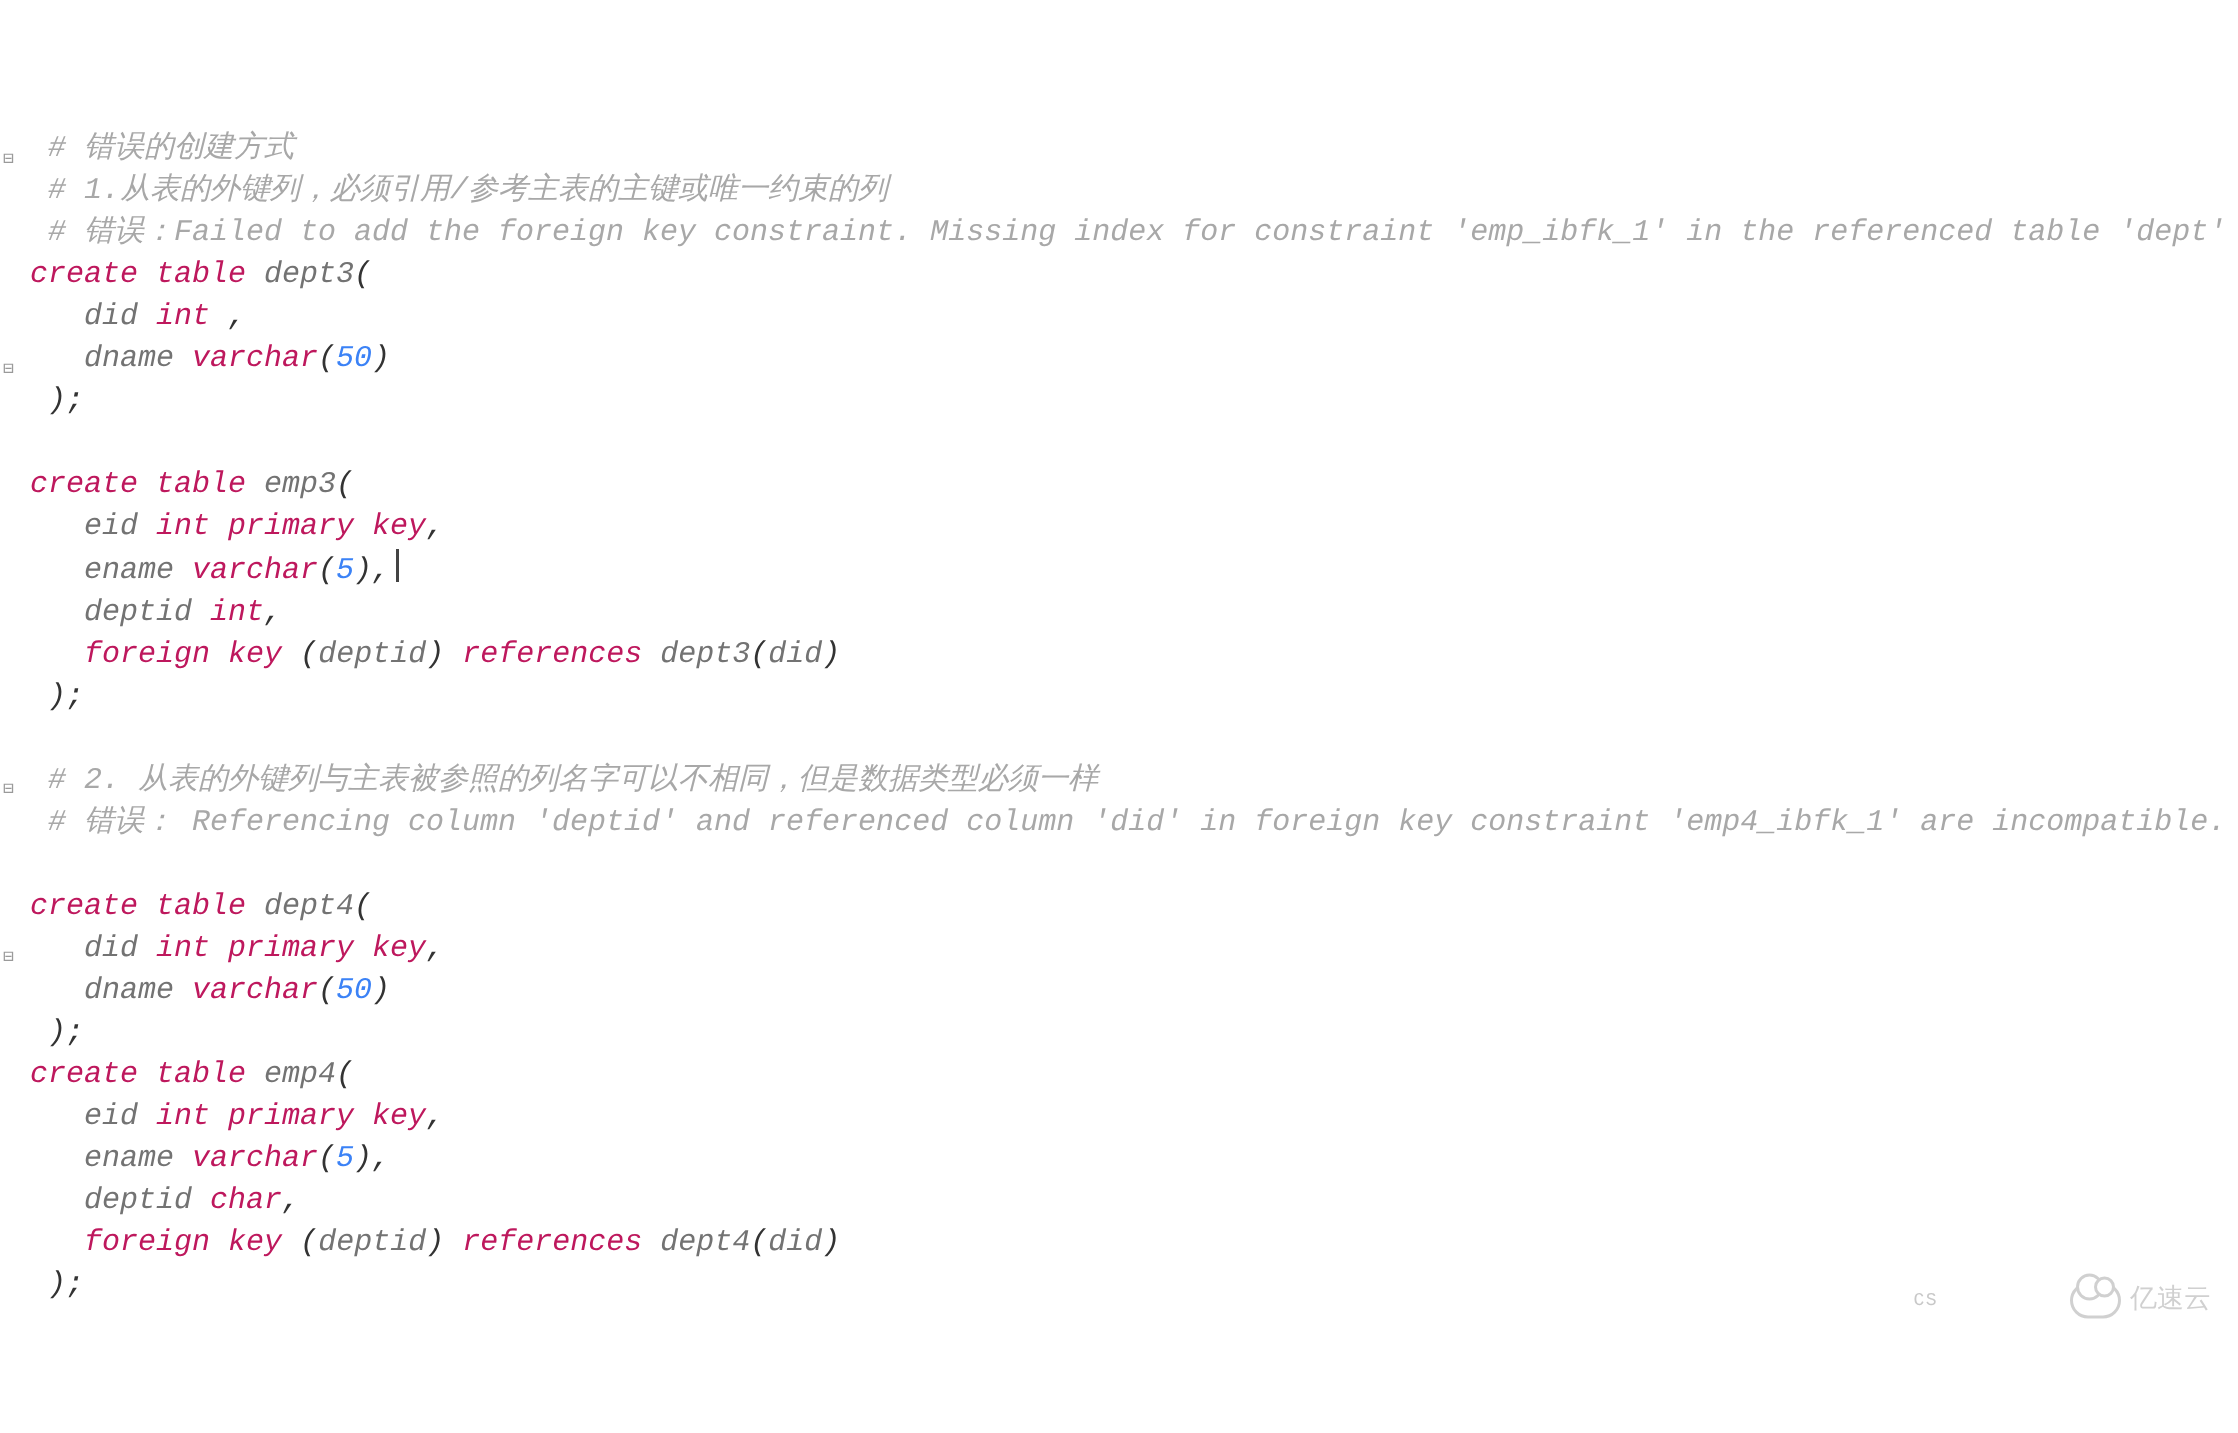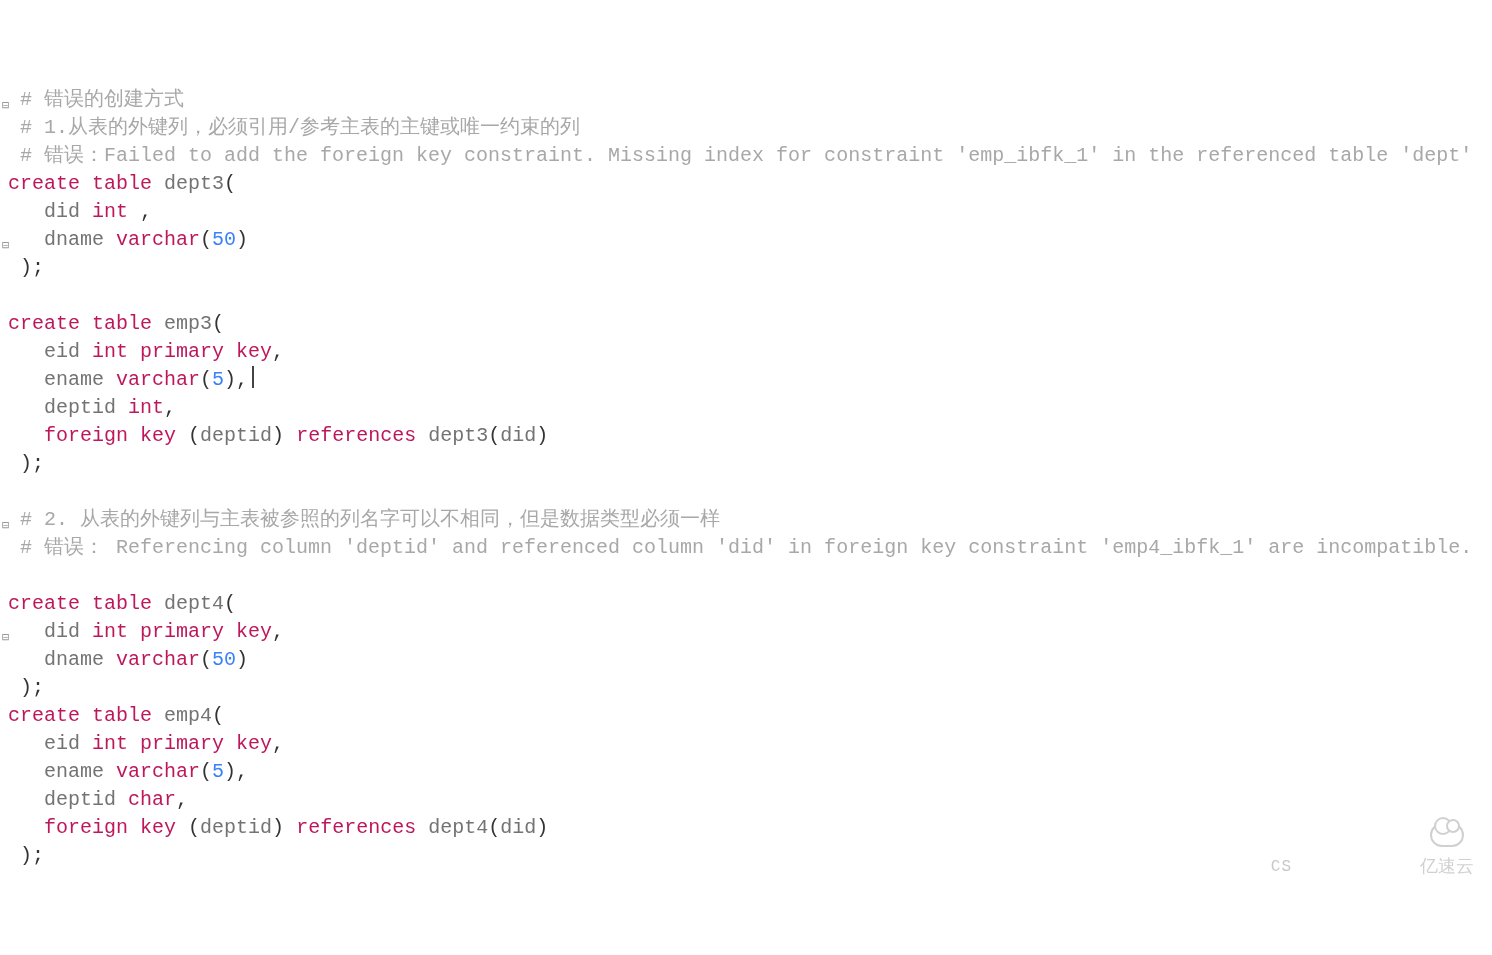--- a/index.html
+++ b/index.html
@@ -25,21 +25,22 @@
     top: 2px;
     width: 14px;
   }
   .gutter-mark {
     position: absolute;
     font-size: 12px;
     color: #9a9a9a;
     left: 2px;
   }
   .code-col {
-    margin-left: 2px;
+    margin-left: 14px;
+    font-style: italic;
   }
   .line { min-height: 28px; }
   .c-comment { color: #a8a8a8; }
   .c-keyword { color: #be185d; }
   .c-ident   { color: #737373; }
   .c-number  { color: #3b82f6; }
   .c-punct   { color: #333333; }
   .cursor {
     display: inline-block;
     width: 1.5px;
@@ -51,21 +52,20 @@
   .watermark-logo {
     position: absolute;
     right: 18px;
     bottom: 74px;
     font-size: 18px;
     color: #bdbdbd;
     display: flex;
     align-items: center;
     gap: 6px;
     opacity: 0.7;
-    flex-direction: column;
   }
   .watermark-logo .cloud {
     width: 30px; height: 20px;
     border: 2px solid #bdbdbd;
     border-radius: 12px;
     position: relative;
   }
   .watermark-logo .cloud::before,
   .watermark-logo .cloud::after {
     content: "";
@@ -74,21 +74,21 @@
     border-radius: 50%;
     background: #fff;
     top: -8px;
   }
   .watermark-logo .cloud::before { width: 14px; height: 14px; left: 2px; }
   .watermark-logo .cloud::after  { width: 10px; height: 10px; left: 14px; top: -6px; }
   .watermark-text {
     position: absolute;
     right: 200px;
     bottom: 74px;
-    font-size: 16px;
+    font-size: 12px;
     color: #c8c8c8;
     letter-spacing: 1px;
   }
 </style>
 </head>
 <body>
 
 <div class="editor">
   <div class="gutter-col" id="gutter"><div class="gutter-mark" style="top: 90px;">⊟</div><div class="gutter-mark" style="top: 230px;">⊟</div><div class="gutter-mark" style="top: 510px;">⊟</div><div class="gutter-mark" style="top: 622px;">⊟</div></div>
   <div class="code-col" id="code"><div class="line"><span class="c-comment"> # 错误的创建方式</span></div><div class="line"><span class="c-comment"> # 1.从表的外键列，必须引用/参考主表的主键或唯一约束的列</span></div><div class="line"><span class="c-comment"> # 错误：Failed to add the foreign key constraint. Missing index for constraint 'emp_ibfk_1' in the referenced table 'dept'</span></div><div class="line"><span class="c-keyword">create</span><span class="c-ident"> </span><span class="c-keyword">table</span><span class="c-ident"> dept3</span><span class="c-punct">(</span></div><div class="line"><span class="c-ident">   did </span><span class="c-keyword">int</span><span class="c-ident"> </span><span class="c-punct">,</span></div><div class="line"><span class="c-ident">   dname </span><span class="c-keyword">varchar</span><span class="c-punct">(</span><span class="c-number">50</span><span class="c-punct">)</span></div><div class="line"><span class="c-punct"> );</span></div><div class="line"><span class="c-ident"></span></div><div class="line"><span class="c-keyword">create</span><span class="c-ident"> </span><span class="c-keyword">table</span><span class="c-ident"> emp3</span><span class="c-punct">(</span></div><div class="line"><span class="c-ident">   eid </span><span class="c-keyword">int</span><span class="c-ident"> </span><span class="c-keyword">primary</span><span class="c-ident"> </span><span class="c-keyword">key</span><span class="c-punct">,</span></div><div class="line"><span class="c-ident">   ename </span><span class="c-keyword">varchar</span><span class="c-punct">(</span><span class="c-number">5</span><span class="c-punct">),</span><span class="cursor"></span></div><div class="line"><span class="c-ident">   deptid </span><span class="c-keyword">int</span><span class="c-punct">,</span></div><div class="line"><span class="c-ident">   </span><span class="c-keyword">foreign</span><span class="c-ident"> </span><span class="c-keyword">key</span><span class="c-ident"> </span><span class="c-punct">(</span><span class="c-ident">deptid</span><span class="c-punct">)</span><span class="c-ident"> </span><span class="c-keyword">references</span><span class="c-ident"> dept3</span><span class="c-punct">(</span><span class="c-ident">did</span><span class="c-punct">)</span></div><div class="line"><span class="c-punct"> );</span></div><div class="line"><span class="c-ident"></span></div><div class="line"><span class="c-comment"> # 2. 从表的外键列与主表被参照的列名字可以不相同，但是数据类型必须一样</span></div><div class="line"><span class="c-comment"> # 错误： Referencing column 'deptid' and referenced column 'did' in foreign key constraint 'emp4_ibfk_1' are incompatible.</span></div><div class="line"><span class="c-ident"></span></div><div class="line"><span class="c-keyword">create</span><span class="c-ident"> </span><span class="c-keyword">table</span><span class="c-ident"> dept4</span><span class="c-punct">(</span></div><div class="line"><span class="c-ident">   did </span><span class="c-keyword">int</span><span class="c-ident"> </span><span class="c-keyword">primary</span><span class="c-ident"> </span><span class="c-keyword">key</span><span class="c-punct">,</span></div><div class="line"><span class="c-ident">   dname </span><span class="c-keyword">varchar</span><span class="c-punct">(</span><span class="c-number">50</span><span class="c-punct">)</span></div><div class="line"><span class="c-punct"> );</span></div><div class="line"><span class="c-keyword">create</span><span class="c-ident"> </span><span class="c-keyword">table</span><span class="c-ident"> emp4</span><span class="c-punct">(</span></div><div class="line"><span class="c-ident">   eid </span><span class="c-keyword">int</span><span class="c-ident"> </span><span class="c-keyword">primary</span><span class="c-ident"> </span><span class="c-keyword">key</span><span class="c-punct">,</span></div><div class="line"><span class="c-ident">   ename </span><span class="c-keyword">varchar</span><span class="c-punct">(</span><span class="c-number">5</span><span class="c-punct">),</span></div><div class="line"><span class="c-ident">   deptid </span><span class="c-keyword">char</span><span class="c-punct">,</span></div><div class="line"><span class="c-ident">   </span><span class="c-keyword">foreign</span><span class="c-ident"> </span><span class="c-keyword">key</span><span class="c-ident"> </span><span class="c-punct">(</span><span class="c-ident">deptid</span><span class="c-punct">)</span><span class="c-ident"> </span><span class="c-keyword">references</span><span class="c-ident"> dept4</span><span class="c-punct">(</span><span class="c-ident">did</span><span class="c-punct">)</span></div><div class="line"><span class="c-punct"> );</span></div></div>

